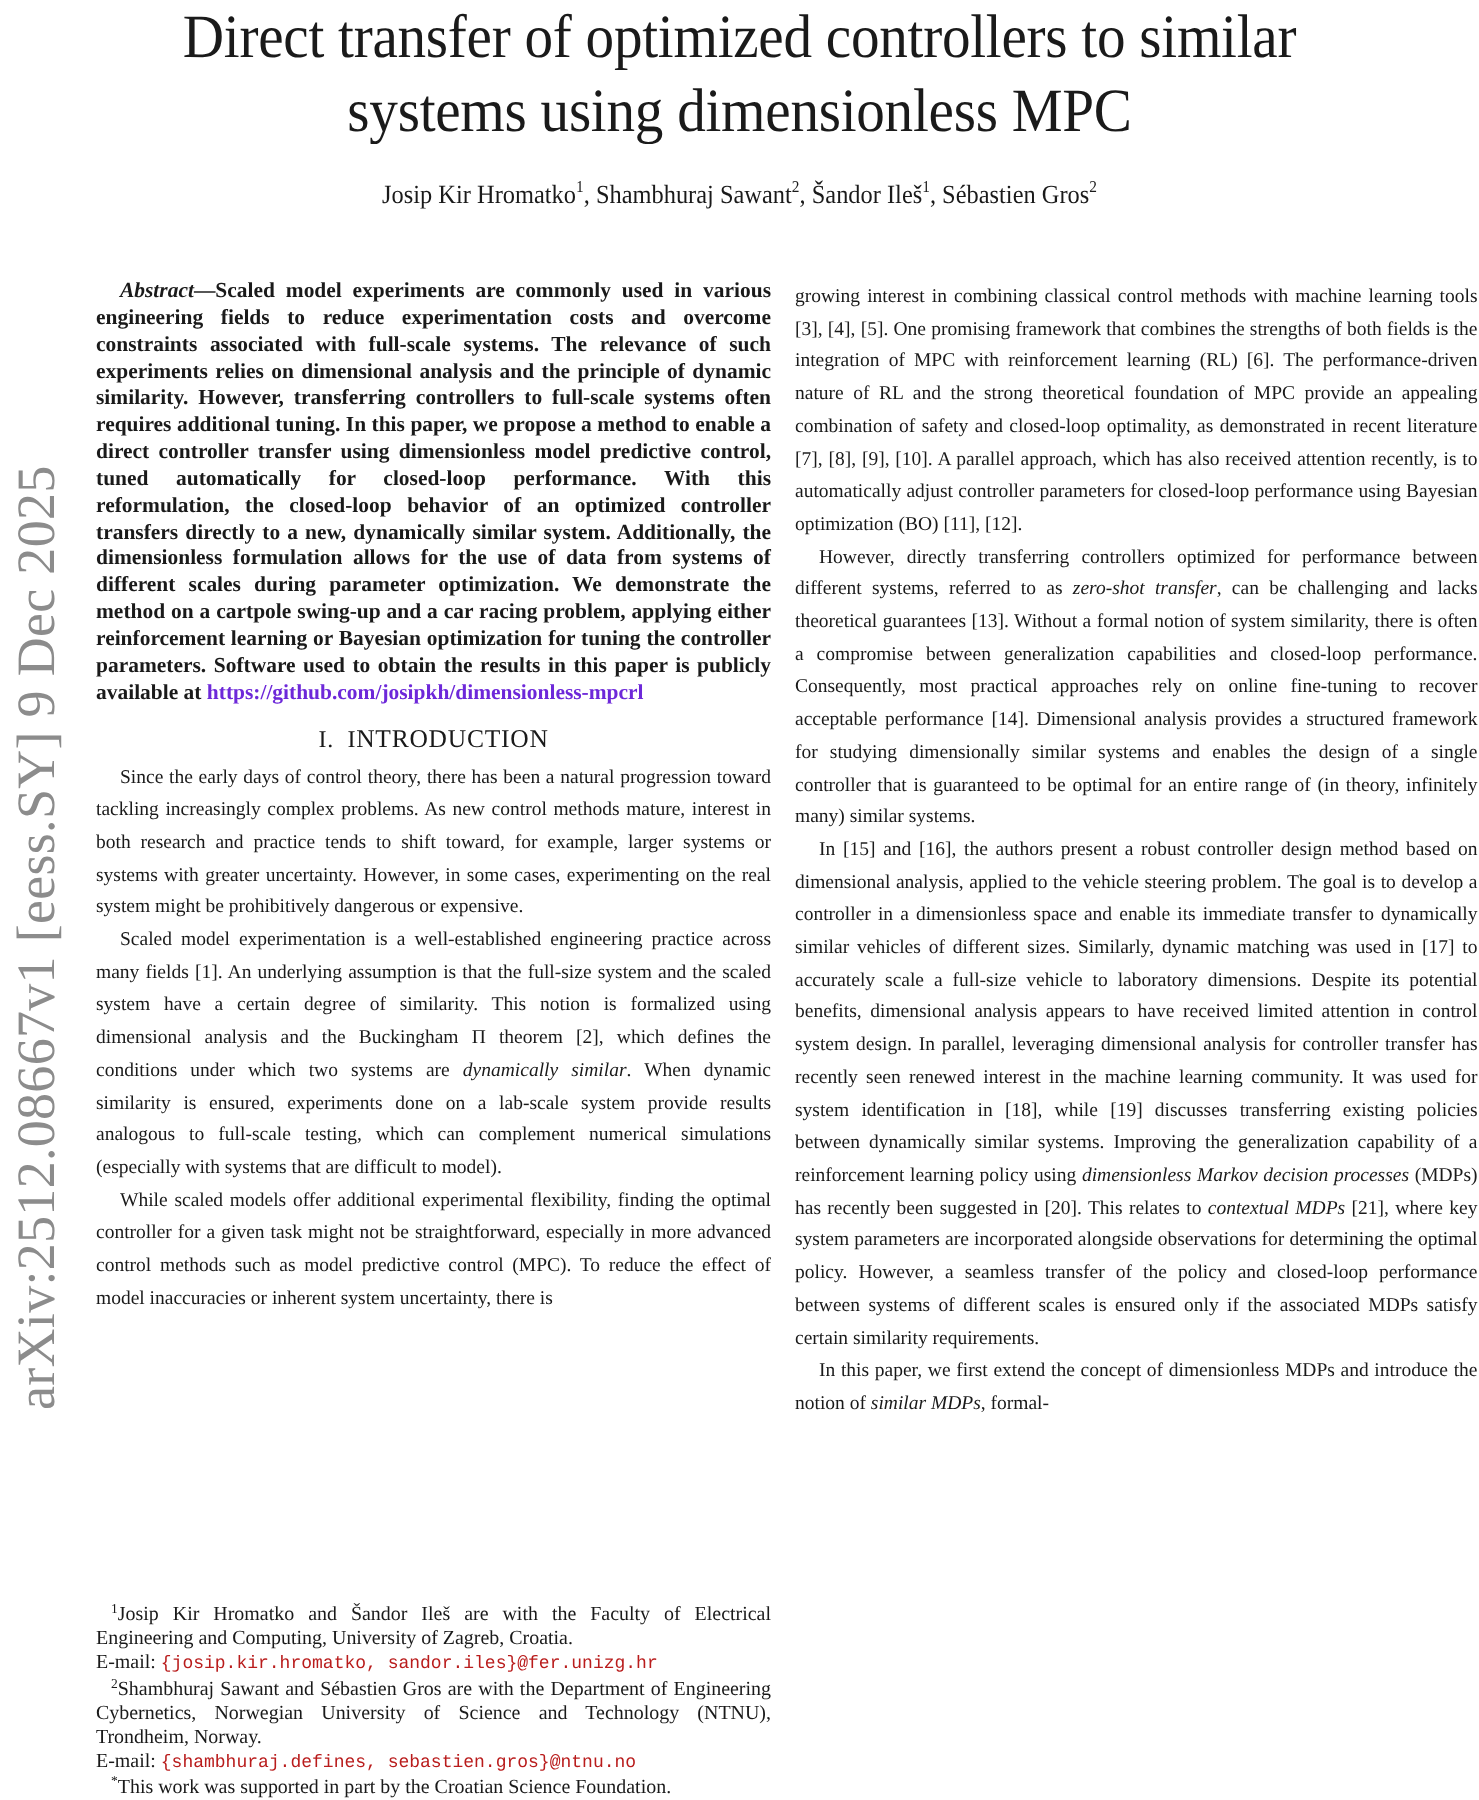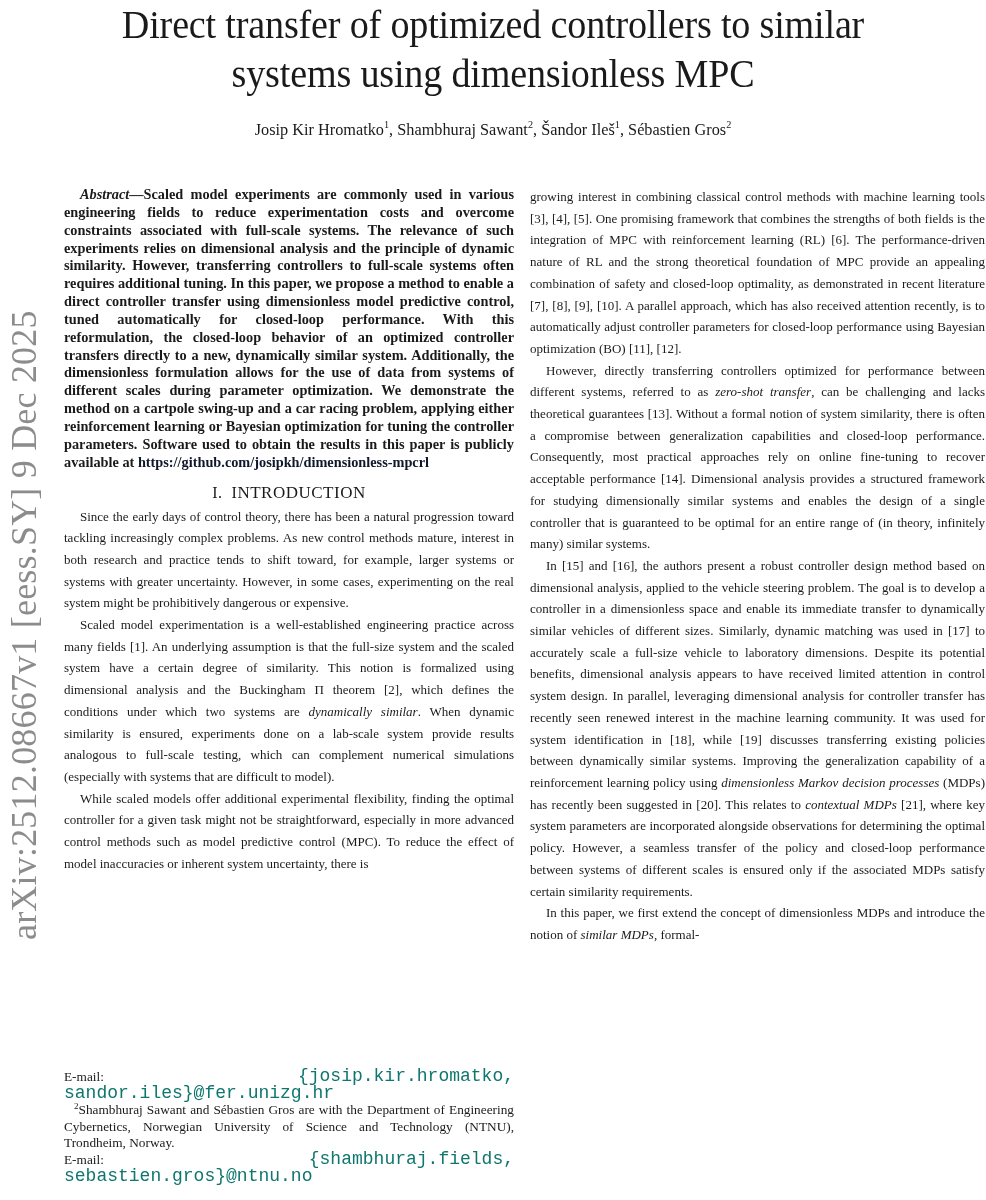--- a/index.html
+++ b/index.html
@@ -24,35 +24,35 @@
     font-size: 36px; line-height: 40px; color: #8c8c8c; white-space: nowrap;
     letter-spacing: 0.2px;
   }
   .col { position: absolute; top: 186px; width: 450px; text-align: justify; }
   .col-left { left: 64px; }
   .col-right { left: 530px; width: 455px; }
   p { margin: 0; font-size: 13px; line-height: 21.7px; }
   .indent { text-indent: 16px; }
   .abstract { font-weight: bold; font-size: 14.3px; line-height: 17.85px; }
   .abstract .label { font-style: italic; }
-  .link { color: #0f172a; }
+  .link { color: #6d28d9; }
   .section-head {
     text-align: center; font-size: 16px; line-height: 20px; margin: 11px 0 3px 0;
     letter-spacing: 0.5px;
   }
   .section-head .sc { font-size: 17px; text-transform: uppercase; }
   .section-head .cap { font-size: 16px; }
   em { font-style: italic; }
   .footnotes {
     position: absolute; left: 64px; top: 1068px; width: 450px; text-align: justify;
     font-size: 13.3px; line-height: 16.2px;
   }
   .footnotes p { font-size: 13.3px; line-height: 16.2px; }
   .footnotes sup { font-size: 9px; vertical-align: 5px; line-height: 0; }
-  .mono { font-family: "Liberation Mono", "DejaVu Sans Mono", monospace; font-size: 18px; color: #0f766e; }
+  .mono { font-family: "Liberation Mono", "DejaVu Sans Mono", monospace; font-size: 12px; color: #b91c1c; }
   .fn-indent { text-indent: 10px; }
 </style>
 </head>
 <body>
 
 <h1 class="title">
   <span>Direct transfer of optimized controllers to similar</span><br>
   <span>systems using dimensionless MPC</span>
 </h1>
 
@@ -69,23 +69,25 @@
     <span>I.</span>&nbsp;
     <span class="cap">I</span><span class="sc">ntroduction</span>
   </div>
 
   <p class="indent">Since the early days of control theory, there has been a natural progression toward tackling increasingly complex problems. As new control methods mature, interest in both research and practice tends to shift toward, for example, larger systems or systems with greater uncertainty. However, in some cases, experimenting on the real system might be prohibitively dangerous or expensive.</p>
   <p class="indent"><span>Scaled model experimentation is a well-established engineering practice across many fields [1]. An underlying assumption is that the full-size system and the scaled system have a certain degree of similarity. This notion is formalized using dimensional analysis and the Buckingham Π theorem [2], which defines the conditions under which two systems are </span><em>dynamically similar</em><span>. When dynamic similarity is ensured, experiments done on a lab-scale system provide results analogous to full-scale testing, which can complement numerical simulations (especially with systems that are difficult to model).</span></p>
   <p class="indent">While scaled models offer additional experimental flexibility, finding the optimal controller for a given task might not be straightforward, especially in more advanced control methods such as model predictive control (MPC). To reduce the effect of model inaccuracies or inherent system uncertainty, there is</p>
 </div>
 
 <div class="footnotes">
+  <p class="fn-indent"><sup>1</sup><span>Josip Kir Hromatko and Šandor Ileš are with the Faculty of Electrical Engineering and Computing, University of Zagreb, Croatia.</span></p>
   <p><span>E-mail: </span><span class="mono">{josip.kir.hromatko, sandor.iles}@fer.unizg.hr</span></p>
   <p class="fn-indent"><sup>2</sup><span>Shambhuraj Sawant and Sébastien Gros are with the Department of Engineering Cybernetics, Norwegian University of Science and Technology (NTNU), Trondheim, Norway.</span></p>
-  <p><span>E-mail: </span><span class="mono">{shambhuraj.fields, sebastien.gros}@ntnu.no</span></p>
+  <p><span>E-mail: </span><span class="mono">{shambhuraj.defines, sebastien.gros}@ntnu.no</span></p>
+  <p class="fn-indent"><sup>*</sup><span>This work was supported in part by the Croatian Science Foundation.</span></p>
 </div>
 
 <div class="col col-right">
   <p>growing interest in combining classical control methods with machine learning tools [3], [4], [5]. One promising framework that combines the strengths of both fields is the integration of MPC with reinforcement learning (RL) [6]. The performance-driven nature of RL and the strong theoretical foundation of MPC provide an appealing combination of safety and closed-loop optimality, as demonstrated in recent literature [7], [8], [9], [10]. A parallel approach, which has also received attention recently, is to automatically adjust controller parameters for closed-loop performance using Bayesian optimization (BO) [11], [12].</p>
   <p class="indent"><span>However, directly transferring controllers optimized for performance between different systems, referred to as </span><em>zero-shot transfer</em><span>, can be challenging and lacks theoretical guarantees [13]. Without a formal notion of system similarity, there is often a compromise between generalization capabilities and closed-loop performance. Consequently, most practical approaches rely on online fine-tuning to recover acceptable performance [14]. Dimensional analysis provides a structured framework for studying dimensionally similar systems and enables the design of a single controller that is guaranteed to be optimal for an entire range of (in theory, infinitely many) similar systems.</span></p>
   <p class="indent"><span>In [15] and [16], the authors present a robust controller design method based on dimensional analysis, applied to the vehicle steering problem. The goal is to develop a controller in a dimensionless space and enable its immediate transfer to dynamically similar vehicles of different sizes. Similarly, dynamic matching was used in [17] to accurately scale a full-size vehicle to laboratory dimensions. Despite its potential benefits, dimensional analysis appears to have received limited attention in control system design. In parallel, leveraging dimensional analysis for controller transfer has recently seen renewed interest in the machine learning community. It was used for system identification in [18], while [19] discusses transferring existing policies between dynamically similar systems. Improving the generalization capability of a reinforcement learning policy using </span><em>dimensionless Markov decision processes</em><span> (MDPs) has recently been suggested in [20]. This relates to </span><em>contextual MDPs</em><span> [21], where key system parameters are incorporated alongside observations for determining the optimal policy. However, a seamless transfer of the policy and closed-loop performance between systems of different scales is ensured only if the associated MDPs satisfy certain similarity requirements.</span></p>
   <p class="indent"><span>In this paper, we first extend the concept of dimensionless MDPs and introduce the notion of </span><em>similar MDPs</em><span>, formal-</span></p>
 </div>
 
 </body></html>

